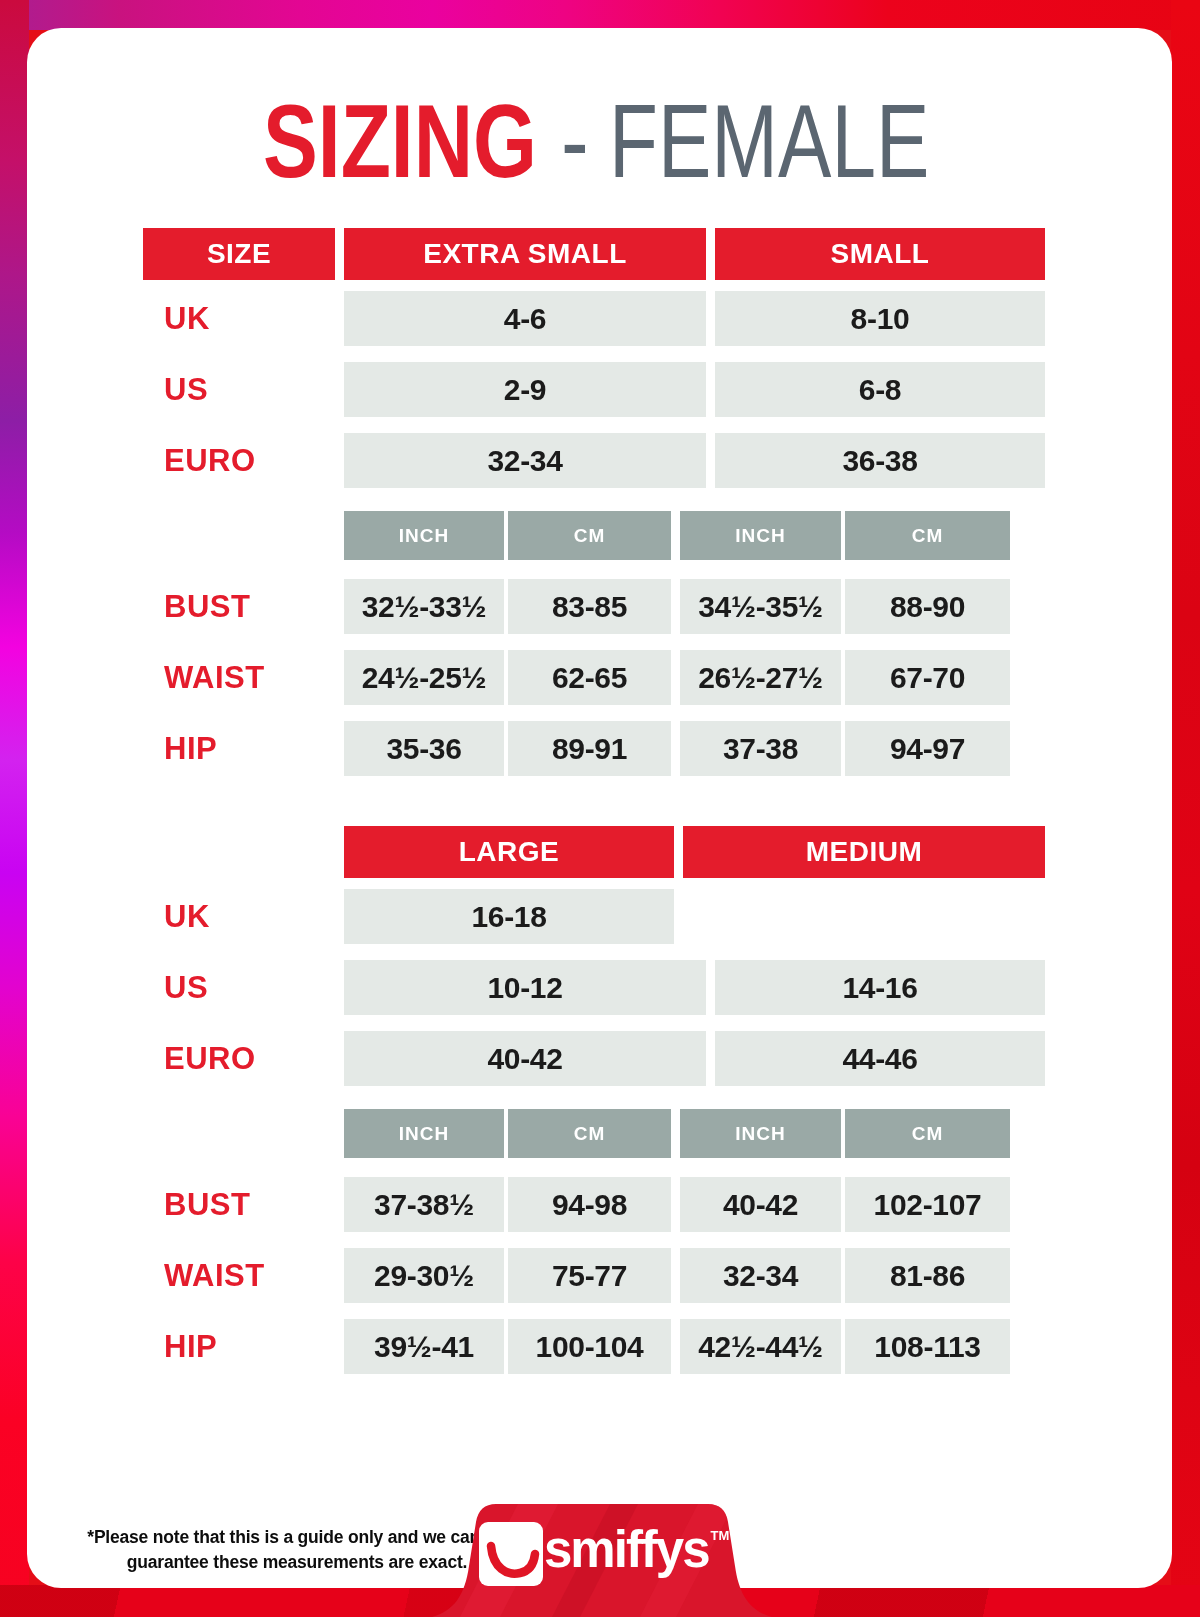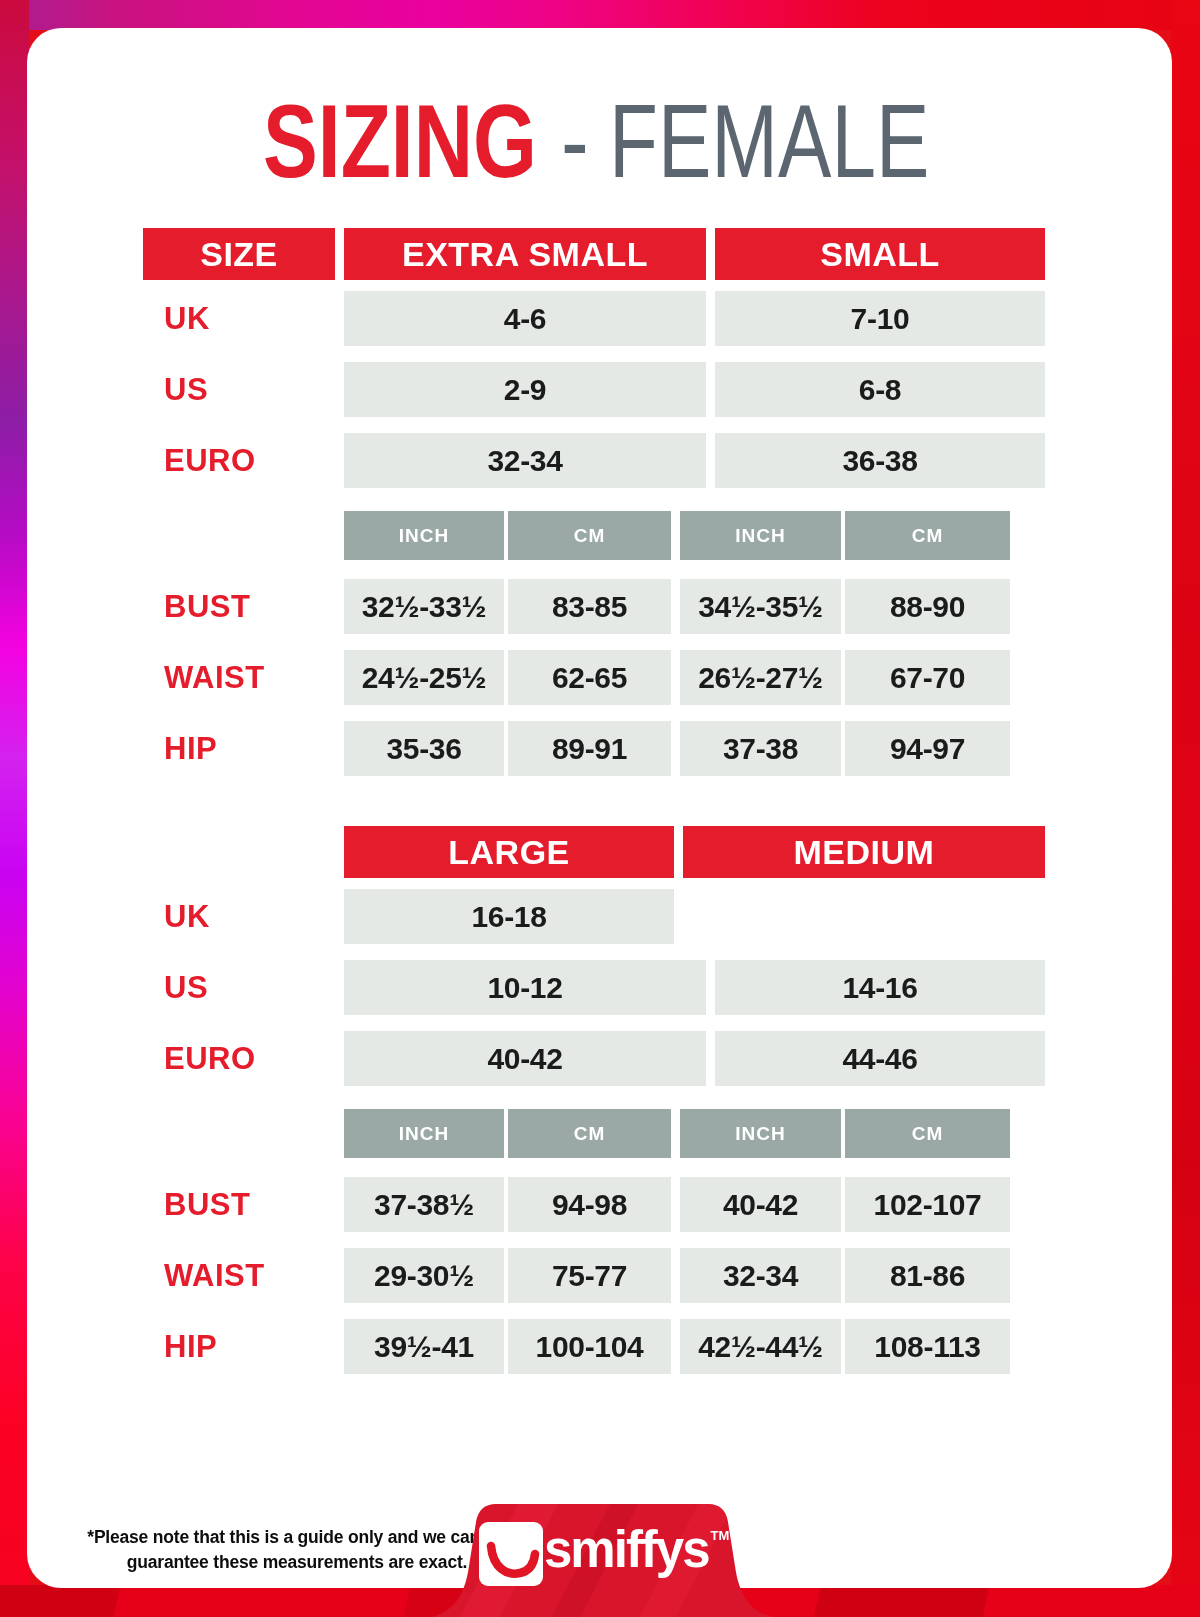--- a/index.html
+++ b/index.html
@@ -32,21 +32,21 @@
   .trow.r-units{height:49px;margin-top:23px;}
   .trow.r-bust{margin-top:19px;}
   .cell{display:flex;align-items:center;justify-content:center;flex:none;}
   .label-cell{width:192px;justify-content:flex-start;padding-left:21px;box-sizing:border-box;}
   .cAB{width:362px;margin-left:9px;}
   .cCD{width:330px;margin-left:9px;}
   .cA{width:160px;margin-left:9px;}
   .cB{width:163px;margin-left:4px;}
   .cC{width:161px;margin-left:9px;}
   .cD{width:165px;margin-left:4px;}
-  .red-cell{background:#e41c2c;color:#ffffff;font-weight:700;font-size:34px;letter-spacing:.5px;}
+  .red-cell{background:#e41c2c;color:#ffffff;font-weight:700;font-size:28px;letter-spacing:.5px;}
   .red-cell.label-cell{justify-content:center;padding-left:0;}
   .gray-cell{background:#e4e9e6;color:#1b1b1b;font-weight:700;font-size:30px;letter-spacing:-0.3px;}
   .unit-cell{background:#9aa9a6;color:#ffffff;font-weight:700;font-size:19px;letter-spacing:1px;}
   .rlabel{color:#e41c2c;font-weight:700;font-size:31px;letter-spacing:.5px;}
 
   
   .disclaimer{position:absolute;left:35px;top:1497px;width:470px;text-align:center;
     color:#0d0d0d;font-weight:700;font-size:17.5px;line-height:25px;letter-spacing:-0.2px;}
   .logo-tab{position:absolute;left:432px;top:1500px;width:340px;height:117px;}
   .logo-tab-svg{position:absolute;left:0;top:0;width:340px;height:117px;display:block;}
@@ -75,21 +75,21 @@
       <div class="trow thead">
         <div class="cell label-cell red-cell">SIZE</div>
         <div class="cell cAB red-cell">EXTRA SMALL</div>
         <div class="cell cCD red-cell">SMALL</div>
       </div>
       <div class="trow r-uk">
         <div class="cell label-cell">
             <span class="rlabel">UK</span>
           </div>
         <div class="cell cAB gray-cell">4-6</div>
-        <div class="cell cCD gray-cell">7-10</div>
+        <div class="cell cCD gray-cell">8-10</div>
       </div>
       <div class="trow">
         <div class="cell label-cell">
             <span class="rlabel">US</span>
           </div>
         <div class="cell cAB gray-cell">2-9</div>
         <div class="cell cCD gray-cell">6-8</div>
       </div>
       <div class="trow">
         <div class="cell label-cell">

